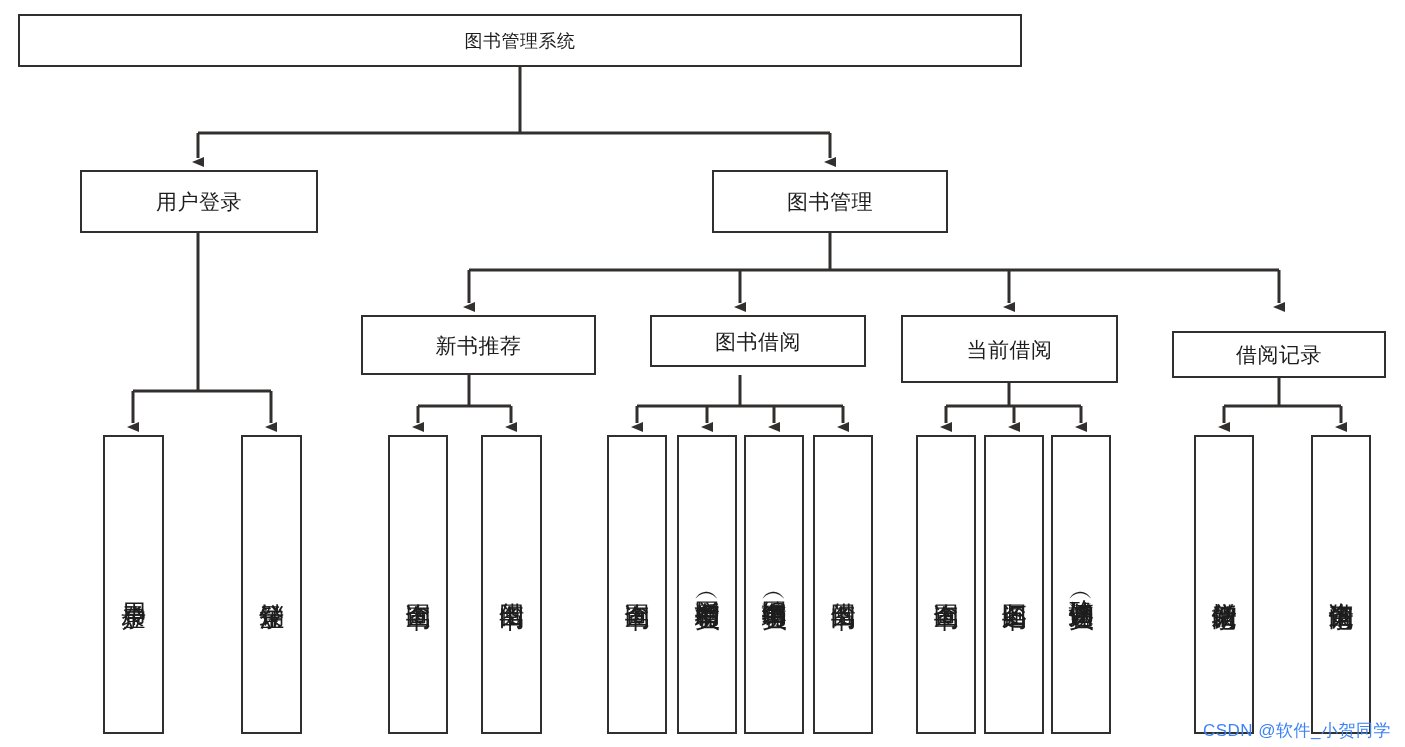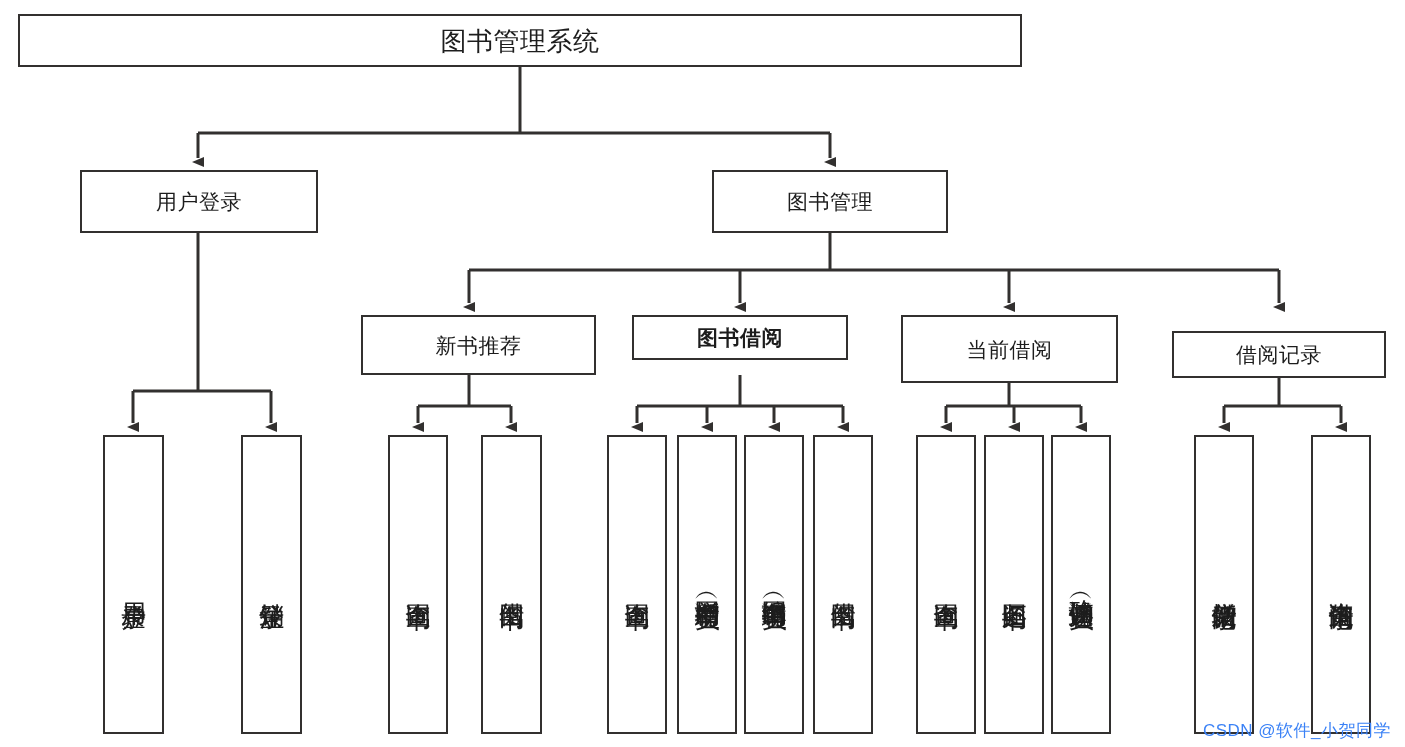--- a/index.html
+++ b/index.html
@@ -40,21 +40,21 @@
   .node .label {
     display: block;
     line-height: 1.0;
   }
   
   .node.horiz .label {
     font-size: 21px;
     letter-spacing: 0.5px;
   }
   .node.root .label {
-    font-size: 26px;
+    font-size: 18px;
   }
   
   .node.vert {
     align-items: center;
     justify-content: center;
     padding: 4px 0;
   }
   .node.vert .label {
     writing-mode: vertical-rl;
     text-orientation: upright;
@@ -154,21 +154,21 @@
   </div>
 
   <div class="node horiz" style="left:712px; top:170px; width:236px; height:63px;align-items:center;">
     <span class="label">图书管理</span>
   </div>
 
   <div class="node horiz" style="left:361px; top:315px; width:235px; height:60px;">
     <span class="label">新书推荐</span>
   </div>
 
-  <div class="node horiz" style="left:632px; top:315px; width:216px; height:45px;font-weight:bold;">
+  <div class="node horiz" style="left:650px; top:315px; width:216px; height:52px;">
     <span class="label">图书借阅</span>
   </div>
 
   <div class="node horiz" style="left:901px; top:315px; width:217px; height:68px;">
     <span class="label">当前借阅</span>
   </div>
 
   <div class="node horiz" style="left:1172px; top:331px; width:214px; height:47px;">
     <span class="label">借阅记录</span>
   </div>

